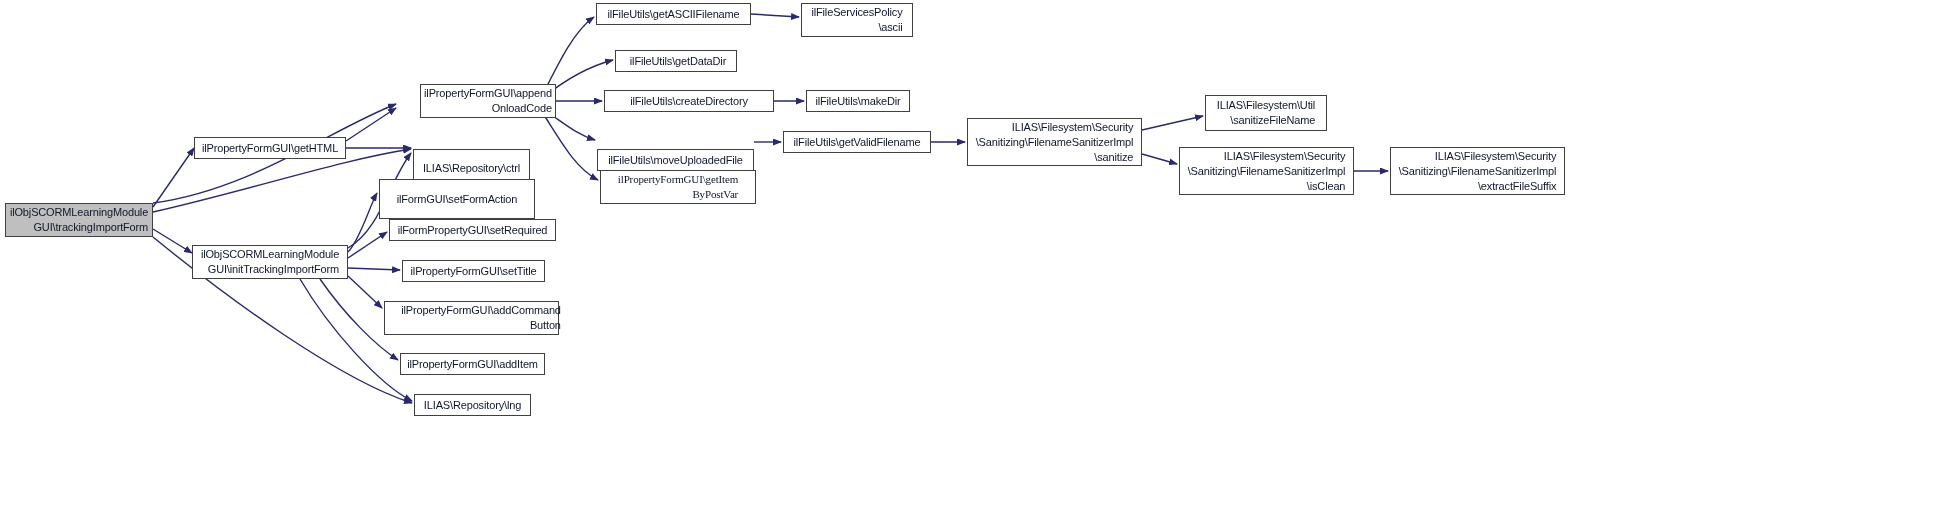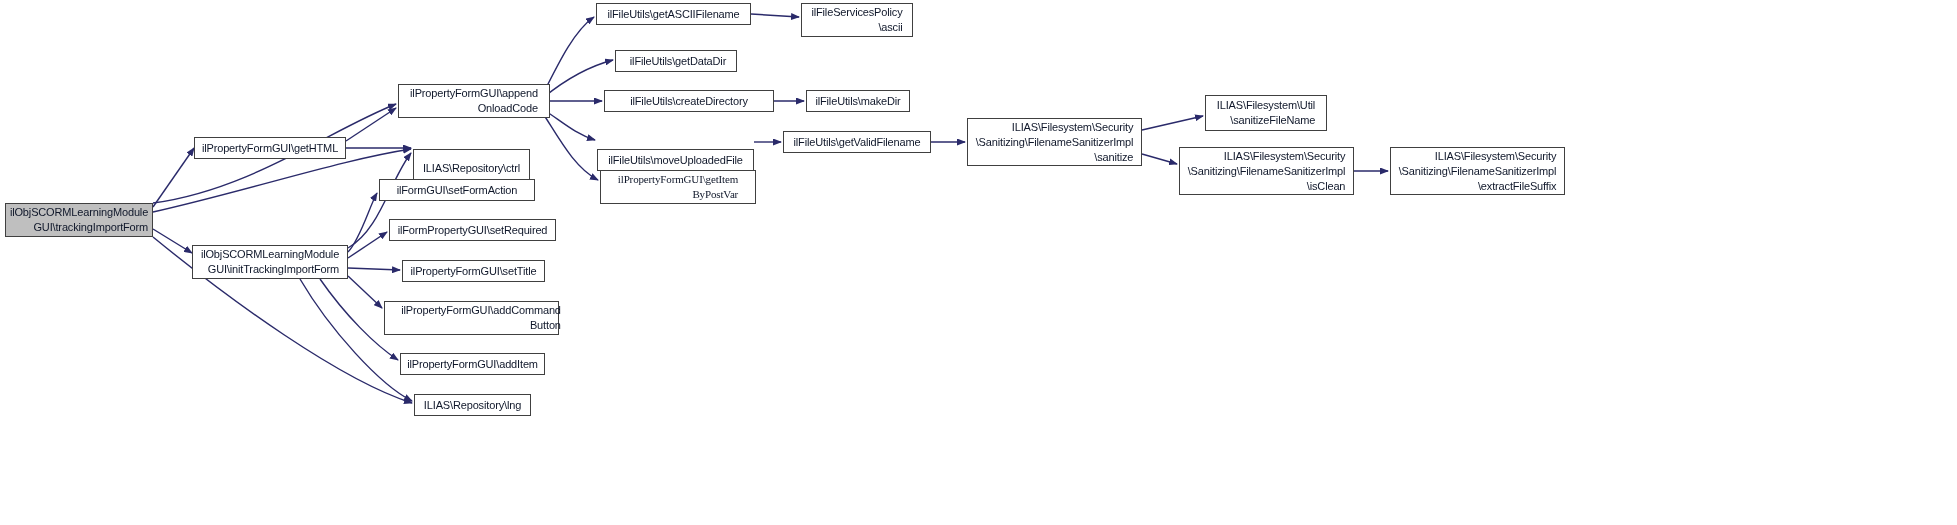--- a/index.html
+++ b/index.html
@@ -84,24 +84,24 @@
         <path d="M1142,154 L1177,164" fill="none" stroke="#2a2a6a" stroke-width="1.4" marker-end="url(#arrowhead)"></path>
         <path d="M1354,171 L1388,171" fill="none" stroke="#2a2a6a" stroke-width="1.4" marker-end="url(#arrowhead)"></path>
       </g>
   </svg>
   <div id="nodes">
       <div class="node root" style="left: 5px; top: 203px; width: 148px; height: 34px;">ilObjSCORMLearningModule
 GUI\trackingImportForm</div>
       <div class="node" style="left: 194px; top: 137px; width: 152px; height: 22px;">ilPropertyFormGUI\getHTML</div>
       <div class="node" style="left: 192px; top: 245px; width: 156px; height: 34px;">ilObjSCORMLearningModule
 GUI\initTrackingImportForm</div>
-      <div class="node" style="left: 398px; top: 84px; width: 152px; height: 34px;">ilPropertyFormGUI\append
+      <div class="node" style="left: 420px; top: 84px; width: 136px; height: 34px;">ilPropertyFormGUI\append
 OnloadCode</div>
       <div class="node" style="left: 413px; top: 149px; width: 117px; height: 38px;">ILIAS\Repository\ctrl</div>
-      <div class="node" style="left: 379px; top: 179px; width: 156px; height: 22px;">ilFormGUI\setFormAction</div>
+      <div class="node" style="left: 379px; top: 179px; width: 156px; height: 40px;">ilFormGUI\setFormAction</div>
       <div class="node" style="left: 389px; top: 219px; width: 167px; height: 22px;">ilFormPropertyGUI\setRequired</div>
       <div class="node" style="left: 402px; top: 260px; width: 143px; height: 22px;">ilPropertyFormGUI\setTitle</div>
       <div class="node" style="left: 384px; top: 301px; width: 175px; height: 34px; padding-left: 23px;">ilPropertyFormGUI\addCommand
 Button</div>
       <div class="node" style="left: 400px; top: 353px; width: 145px; height: 22px;">ilPropertyFormGUI\addItem</div>
       <div class="node" style="left: 414px; top: 394px; width: 117px; height: 22px;">ILIAS\Repository\lng</div>
       <div class="node" style="left: 596px; top: 3px; width: 155px; height: 22px;">ilFileUtils\getASCIIFilename</div>
       <div class="node" style="left: 615px; top: 50px; width: 122px; height: 22px; padding-left: 8px;">ilFileUtils\getDataDir</div>
       <div class="node" style="left: 604px; top: 90px; width: 170px; height: 22px;">ilFileUtils\createDirectory</div>
       <div class="node" style="left: 597px; top: 131px; width: 157px; height: 22px; margin-top: 18px;">ilFileUtils\moveUploadedFile</div>

